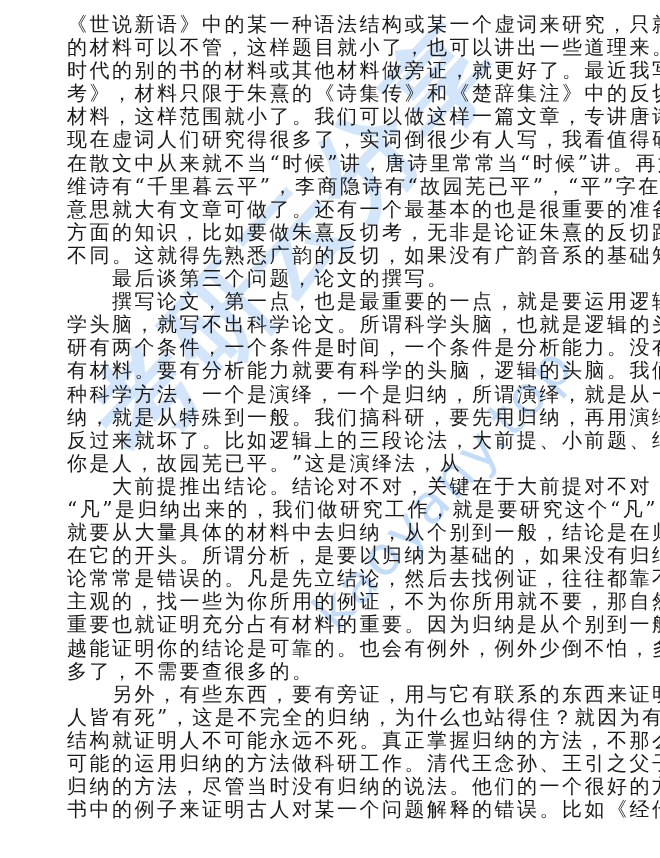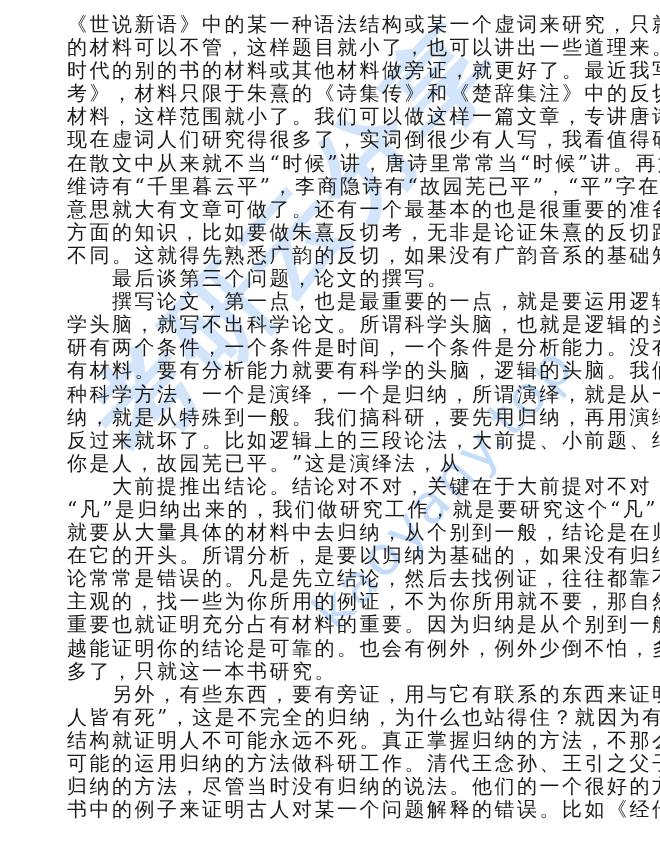--- a/index.html
+++ b/index.html
@@ -102,21 +102,21 @@
     <span class="line">反过来就坏了。比如逻辑上的三段论法，大前提、小前题、结论。“凡人皆有死，</span>
     <span class="line">你是人，故园芜已平。”这是演绎法，从</span>
     <span class="line indent">大前提推出结论。结论对不对，关键在于大前提对不对，主要是“凡”字。</span>
     <span class="line">“凡”是归纳出来的，我们做研究工作，就是要研究这个“凡”。怎么研究呢？</span>
     <span class="line">就要从大量具体的材料中去归纳，从个别到一般，结论是在归纳的末尾，而不是</span>
     <span class="line">在它的开头。所谓分析，是要以归纳为基础的，如果没有归纳就作分析，那么结</span>
     <span class="line">论常常是错误的。凡是先立结论，然后去找例证，往往都靠不住。因为你往往是</span>
     <span class="line">主观的，找一些为你所用的例证，不为你所用就不要，那自然就错误了，归纳的</span>
     <span class="line">重要也就证明充分占有材料的重要。因为归纳是从个别到一般，个别的东西越多，</span>
     <span class="line">越能证明你的结论是可靠的。也会有例外，例外少倒不怕，多了就不行了。例外</span>
-    <span class="line">多了，只就这一本书研究。</span>
+    <span class="line">多了，不需要查很多的。</span>
     <span class="line indent">另外，有些东西，要有旁证，用与它有联系的东西来证明。比如刚才说的“凡</span>
     <span class="line">人皆有死”，这是不完全的归纳，为什么也站得住？就因为有旁证。医学里人体</span>
     <span class="line">结构就证明人不可能永远不死。真正掌握归纳的方法，不那么容易，但我们要尽</span>
     <span class="line">可能的运用归纳的方法做科研工作。清代王念孙、王引之父子，可以说是掌握了</span>
     <span class="line">归纳的方法，尽管当时没有归纳的说法。他们的一个很好的方法，就是用同一本</span>
     <span class="line">书中的例子来证明古人对某一个问题解释的错误。比如《经传释词》中“终（众）”</span>
   </div>
 </div>
 
 </body></html>

